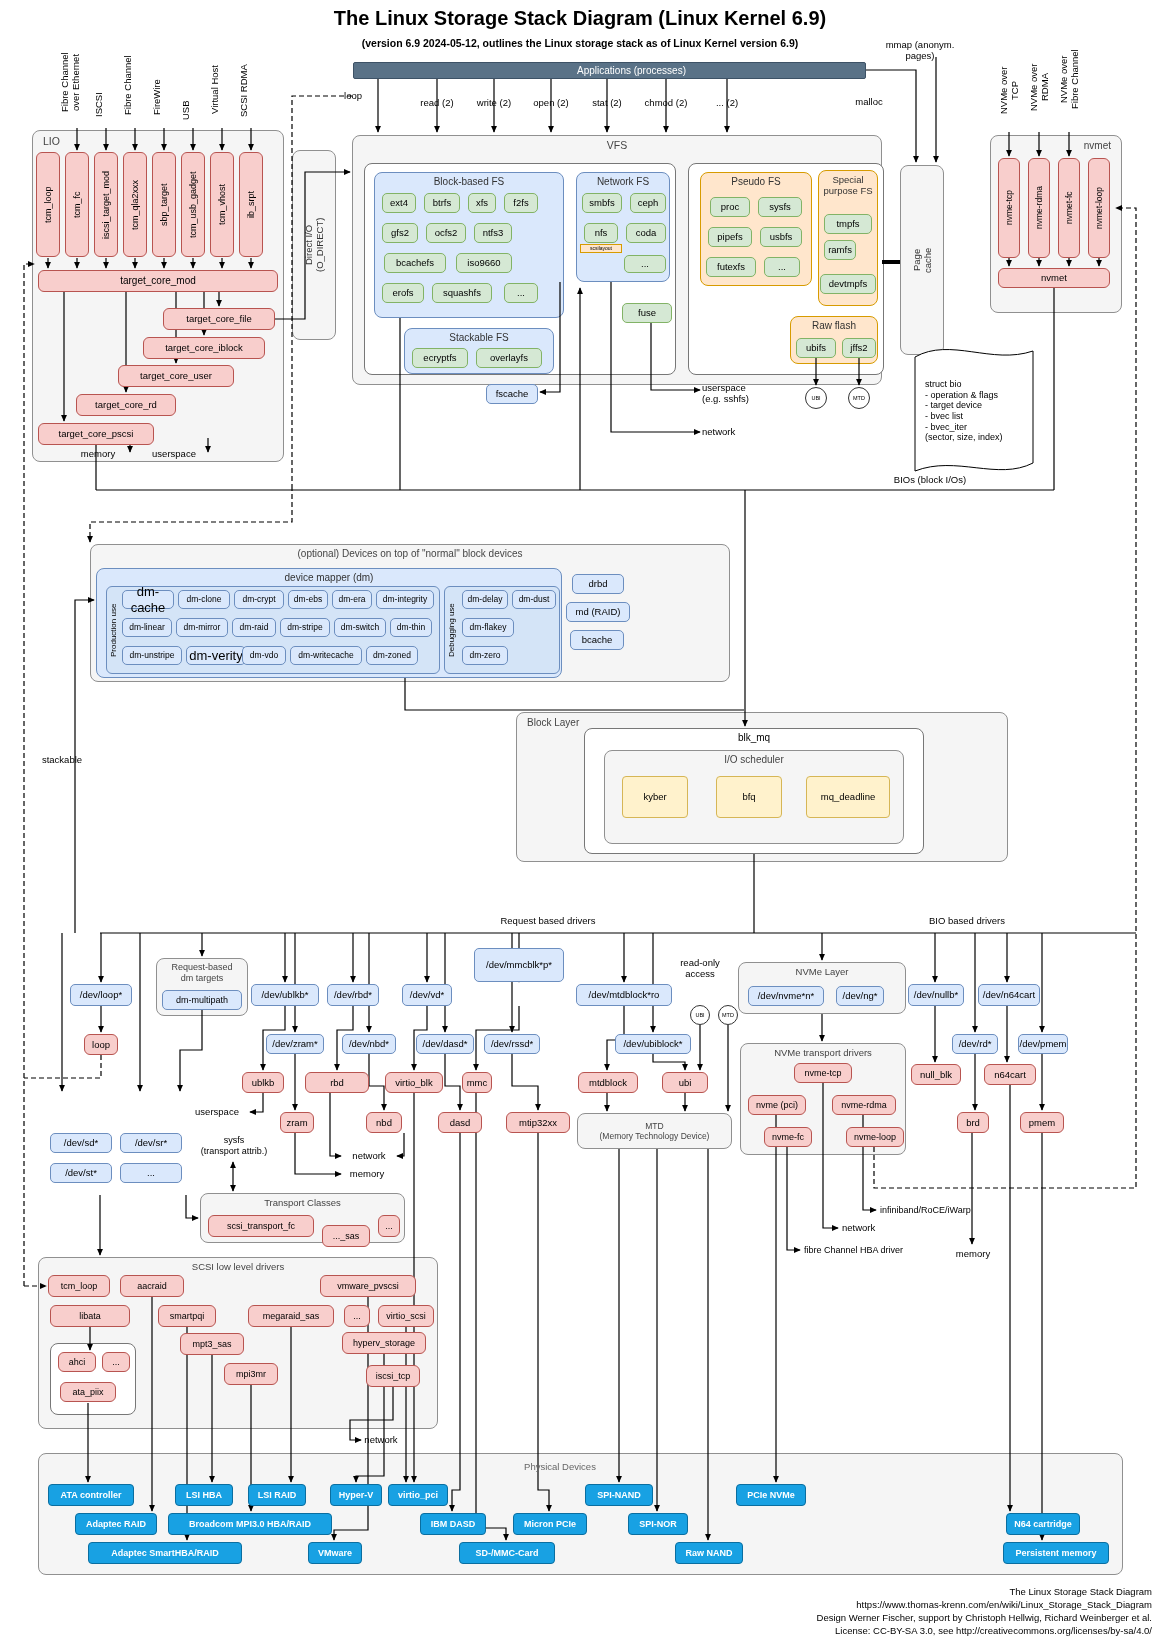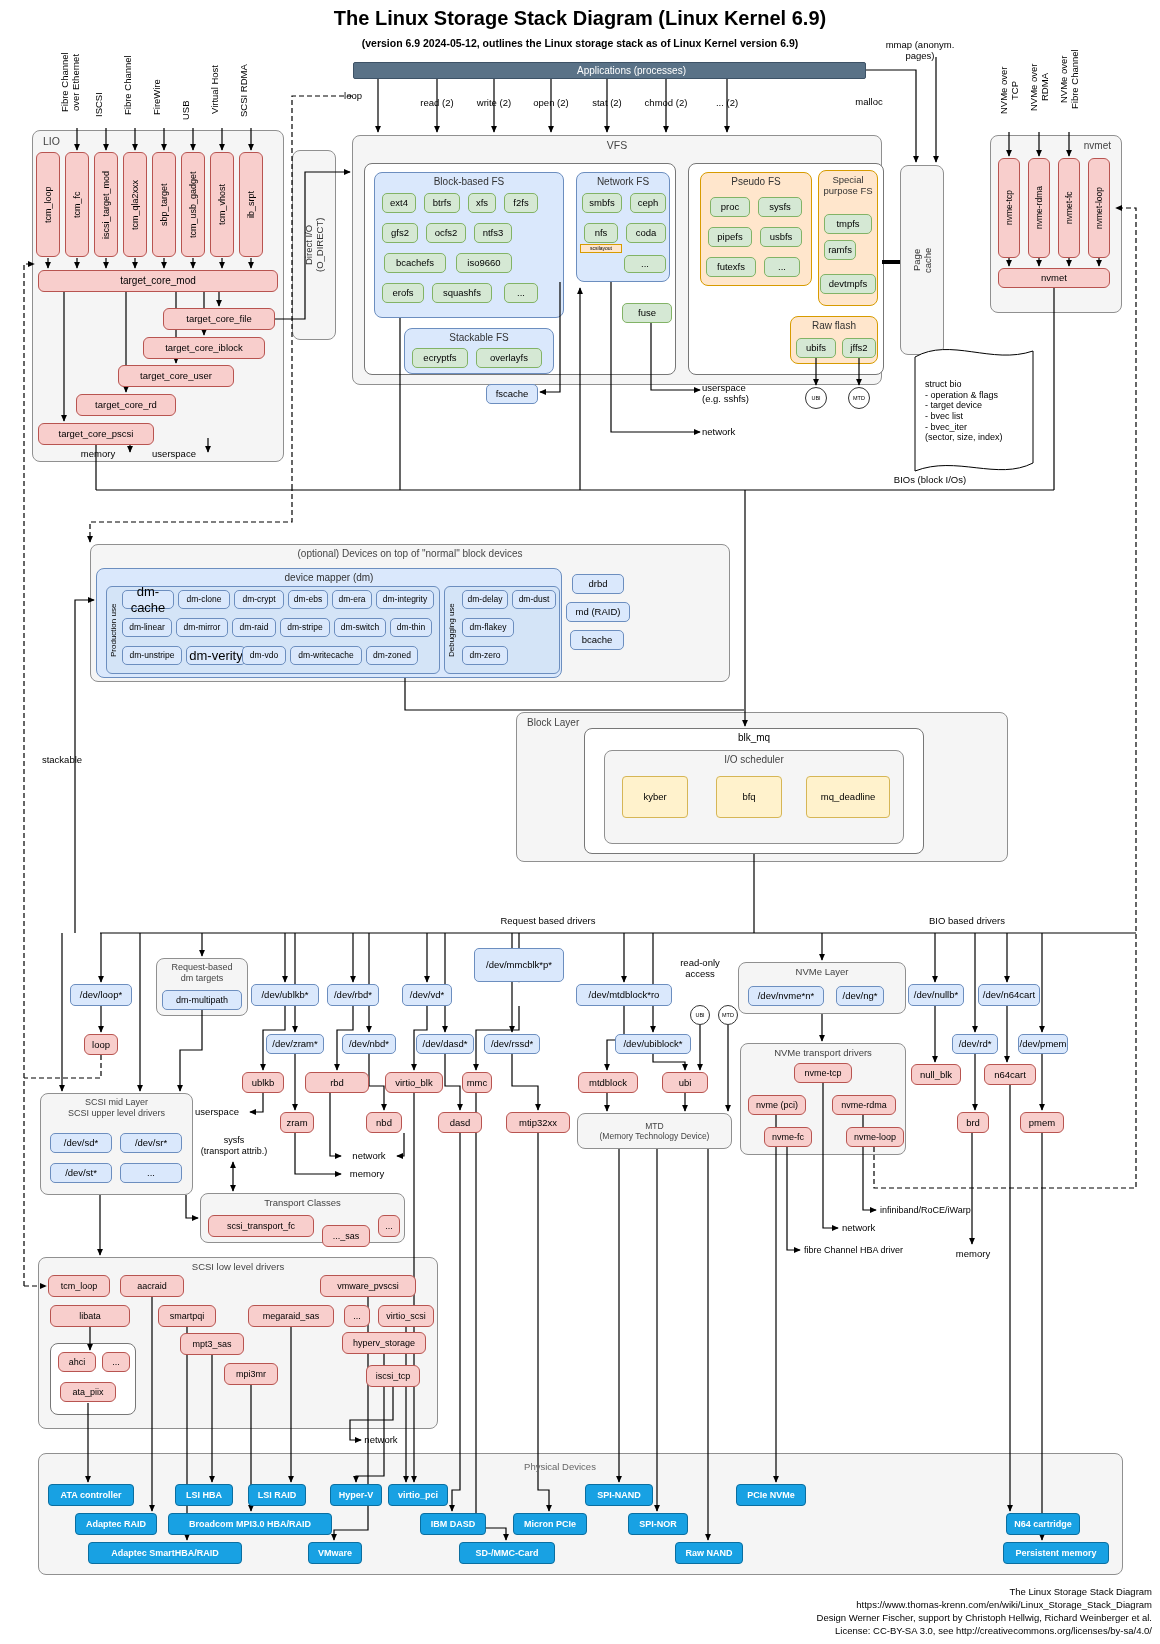--- a/index.html
+++ b/index.html
@@ -201,22 +201,20 @@
     <div class="nd bli" style="left: 444px; top: 586px; width: 116px; height: 88px;"></div>
     <div class="nd ctr tp-tl" style="left: 516px; top: 712px; width: 492px; height: 150px; font-size: 10px;">Block Layer</div>
     <div class="nd wht tp-t" style="left: 584px; top: 728px; width: 340px; height: 126px; font-size: 10px;">blk_mq</div>
     <div class="nd ctr tp-t" style="left: 604px; top: 750px; width: 300px; height: 94px; font-size: 10px;">I/O scheduler</div>
     <div class="nd ctr tp-t" style="left: 156px; top: 958px; width: 92px; height: 58px; font-size: 9px;">Request-based
 dm targets</div>
     <div class="nd ctr tp-t" style="left: 738px; top: 962px; width: 168px; height: 52px; font-size: 9.5px;">NVMe Layer</div>
     <div class="nd ctr tp-t" style="left: 740px; top: 1043px; width: 166px; height: 112px; font-size: 9.5px;">NVMe transport drivers</div>
     <div class="nd ctr" style="left: 577px; top: 1113px; width: 155px; height: 36px; font-size: 8.5px;">MTD
 (Memory Technology Device)</div>
-    <div class="nd ctr tp-t" style="left: 40px; top: 1093px; width: 153px; height: 102px; font-size: 9px;">SCSI mid Layer
-SCSI upper level drivers</div>
     <div class="nd ctr tp-t" style="left: 200px; top: 1193px; width: 205px; height: 50px; font-size: 9.5px;">Transport Classes</div>
     <div class="nd ctr tp-t" style="left: 38px; top: 1257px; width: 400px; height: 172px; font-size: 9.5px;">SCSI low level drivers</div>
     <div class="nd wht" style="left: 50px; top: 1343px; width: 86px; height: 72px;"></div>
     <div class="nd ctr" style="left: 38px; top: 1453px; width: 1085px; height: 122px;"></div>
     <div class="nd lbl b" style="left: 0px; top: 6px; width: 1160px; height: 26px; font-size: 20px;">The Linux Storage Stack Diagram (Linux Kernel 6.9)</div>
     <div class="nd lbl b" style="left: 0px; top: 36px; width: 1160px; height: 14px; font-size: 10.5px;">(version 6.9 2024-05-12, outlines the Linux storage stack as of Linux Kernel version 6.9)</div>
     <div class="nd dark" style="left: 353px; top: 62px; width: 513px; height: 17px; font-size: 10px; padding-left: 44px;">Applications (processes)</div>
     <div class="nd lbl" style="left: 412px; top: 97px; width: 50px; height: 12px; font-size: 9.5px;">read (2)</div>
     <div class="nd lbl" style="left: 469px; top: 97px; width: 50px; height: 12px; font-size: 9.5px;">write (2)</div>
     <div class="nd lbl" style="left: 526px; top: 97px; width: 50px; height: 12px; font-size: 9.5px;">open (2)</div>

